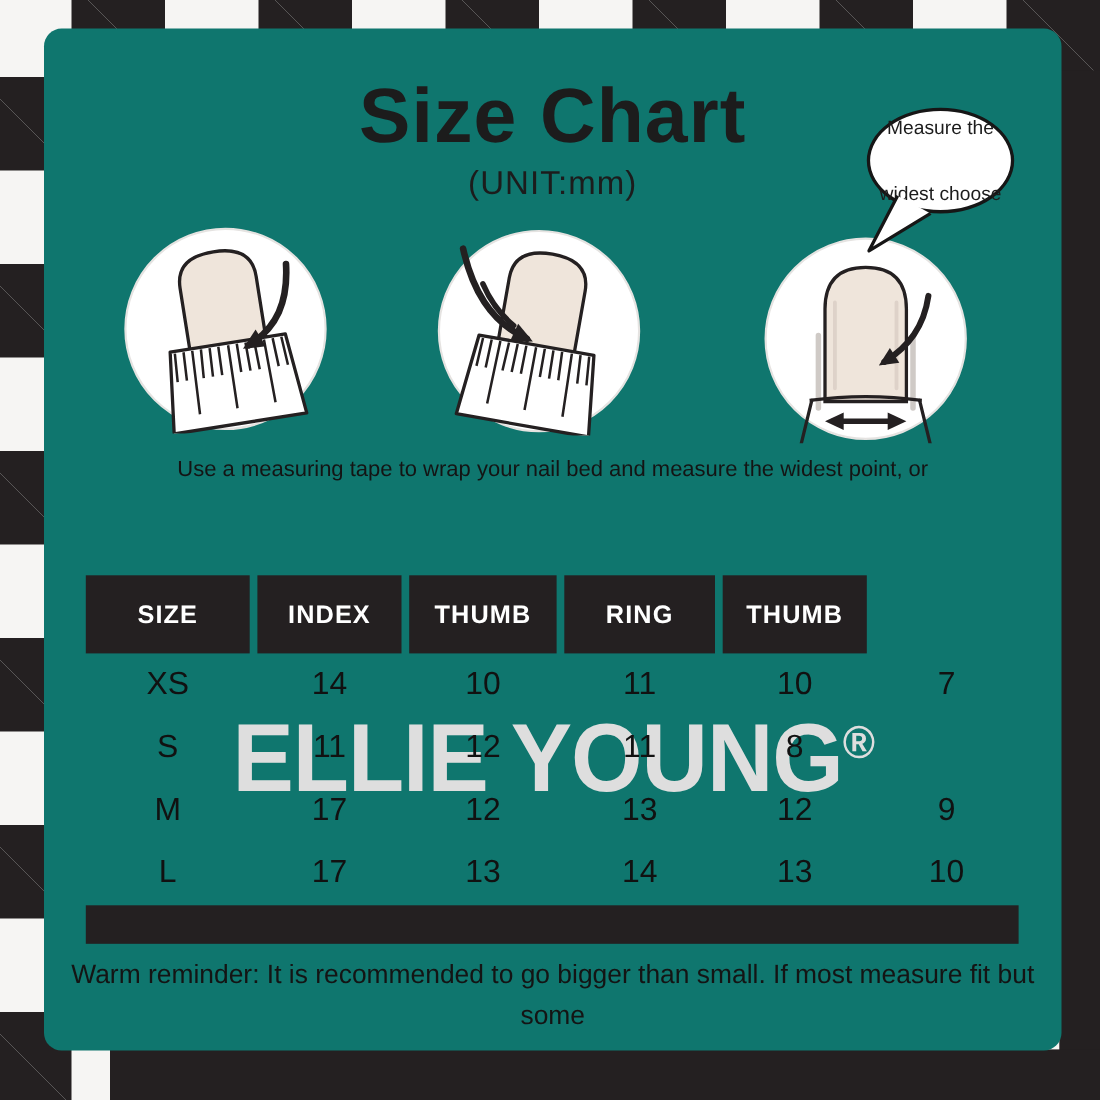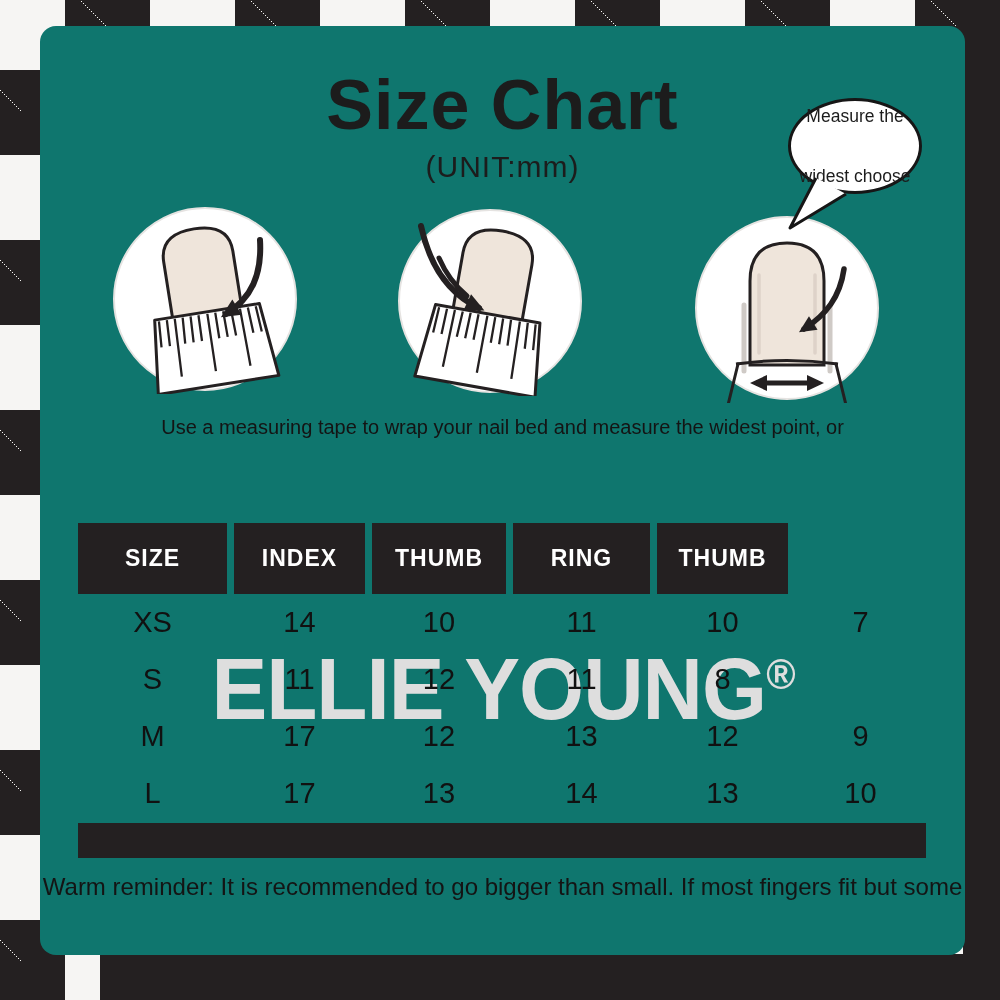--- a/index.html
+++ b/index.html
@@ -183,16 +183,16 @@
       <div class="cell">13</div>
       <div class="cell">14</div>
       <div class="cell">13</div>
       <div class="cell">10</div>
     </div>
 
     <div class="t-bar"></div>
   </div>
 
   <div class="reminder">
-    <div>Warm reminder: It is recommended to go bigger than small. If most fingers fit but some</div>
+    <div>Warm reminder: It is recommended to go bigger than small. If most measure fit but some</div>
   </div>
 
 </div>
 
 </body></html>

